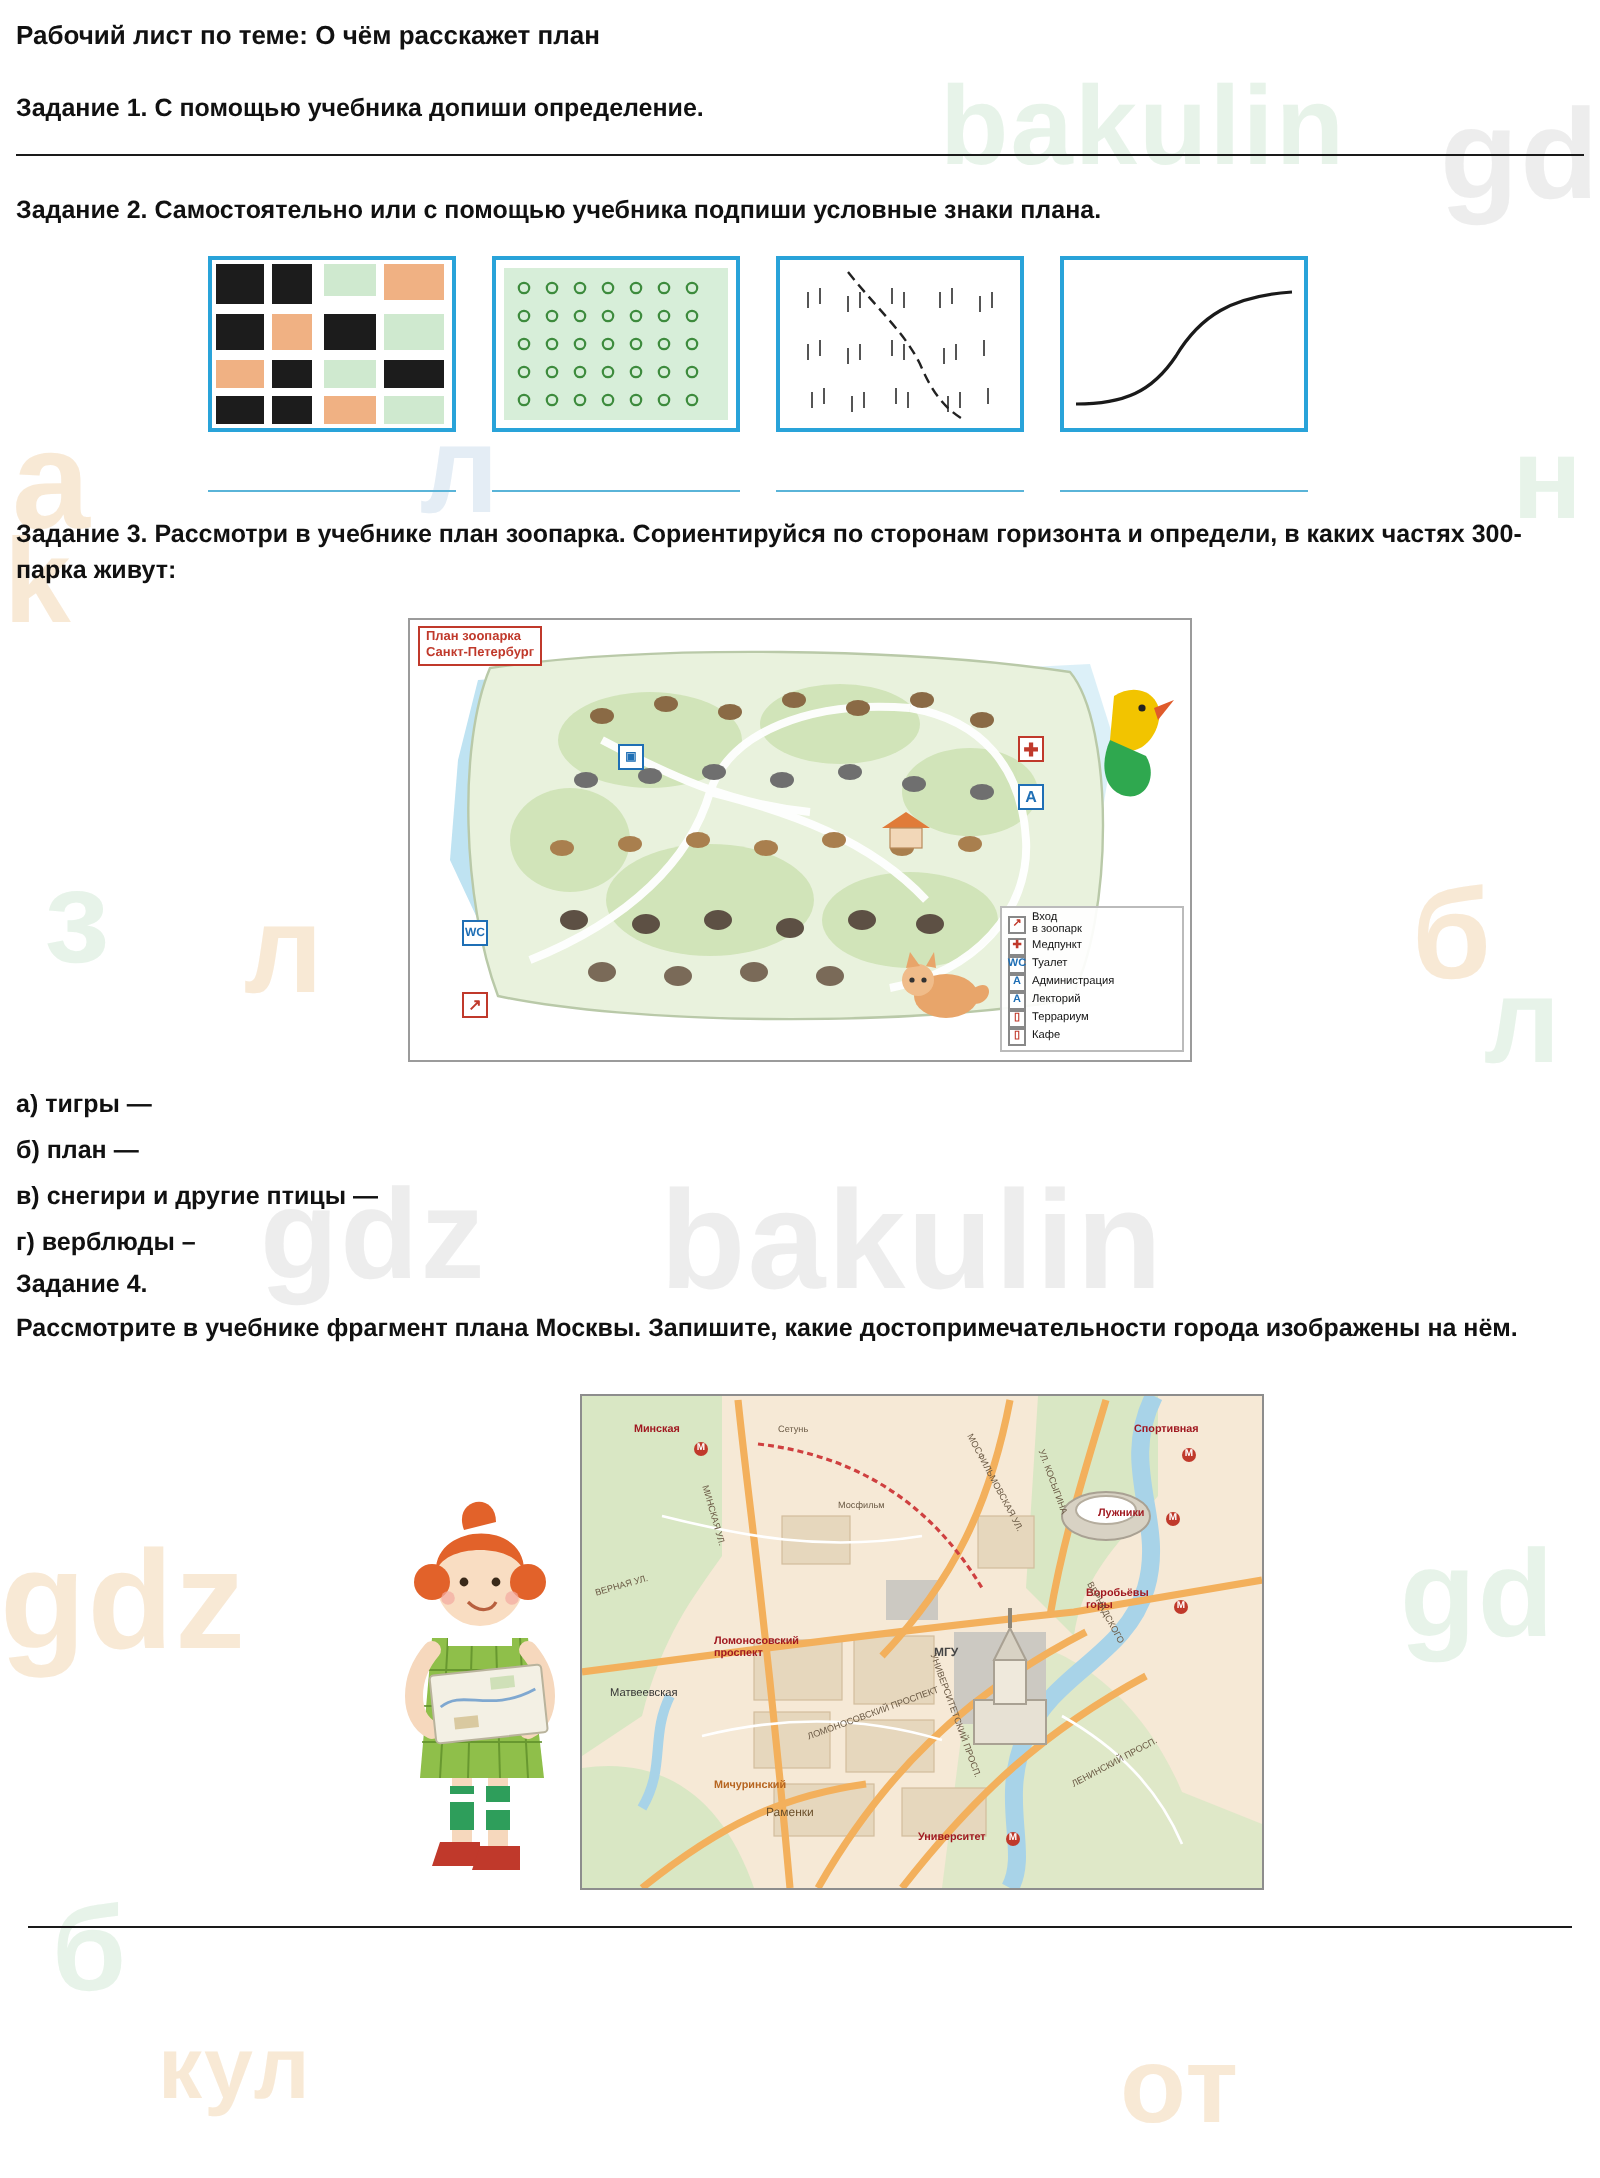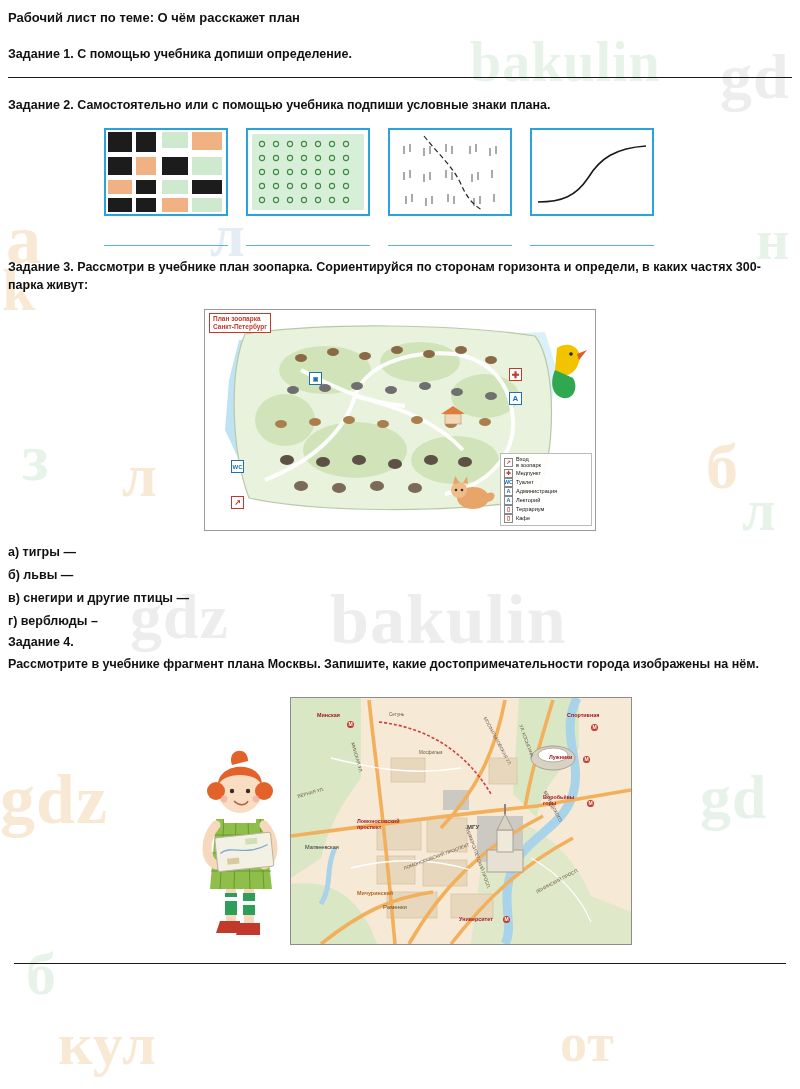--- a/index.html
+++ b/index.html
@@ -18,21 +18,21 @@
   
   .watermark-layer {
     position: absolute;
     inset: 0;
     pointer-events: none;
     z-index: 0;
     overflow: hidden;
   }
   .wm {
     position: absolute;
-    font-family: Liberation Serif, serif;
+    font-family: Liberation Sans, sans-serif;
     font-weight: bold;
     color: #dff0e2;
     opacity: .75;
     white-space: nowrap;
     letter-spacing: 1px;
   }
   .wm.orange { color: #f6e2c8; }
   .wm.blue   { color: #dbe7f2; }
   .wm.grey   { color: #e8e8e8; }
 
@@ -225,21 +225,21 @@
     <div class="wm green" style="left: 22px; top: 420px; font-size: 66px;">з</div>
     <div class="wm orange" style="left: 122px; top: 440px; font-size: 62px;">л</div>
     <div class="wm orange" style="left: 706px; top: 430px; font-size: 64px;">б</div>
     <div class="wm green" style="left: 742px; top: 476px; font-size: 60px;">л</div>
     <div class="wm grey" style="left: 130px; top: 580px; font-size: 64px;">gdz</div>
     <div class="wm grey" style="left: 330px; top: 580px; font-size: 70px;">bakulin</div>
     <div class="wm orange" style="left: 430px; top: 742px; font-size: 34px;">bakulin</div>
     <div class="wm orange" style="left: 0px; top: 760px; font-size: 70px;">gdz</div>
     <div class="wm green" style="left: 700px; top: 762px; font-size: 62px;">gd</div>
     <div class="wm green" style="left: 26px; top: 940px; font-size: 60px;">б</div>
-    <div class="wm orange" style="left: 58px; top: 1010px; font-size: 60px;">кул</div>
+    <div class="wm orange" style="left: 79px; top: 1010px; font-size: 44px;">кул</div>
     <div class="wm orange" style="left: 560px; top: 1012px; font-size: 54px;">от</div>
   </div>
 
 <div class="content">
 
   <div class="doc-title">Рабочий лист по теме: О чём расскажет план</div>
 
   <div class="task">Задание 1. С помощью учебника допиши определение.</div>
 
   <div class="fill-line"></div>
@@ -481,21 +481,21 @@
           <div class="lg-row">
             <span class="lg-ico">▯</span>
             <span style="white-space: pre-line; line-height: 1.1;">Кафе</span>
           </div>
         </div>
     </div>
   </div>
 
   <div class="answers-list">
     <div>а) тигры —</div>
-    <div>б) львы —</div>
+    <div>б) план —</div>
     <div>в) снегири и другие птицы —</div>
     <div>г) верблюды –</div>
   </div>
 
   <div class="task" style="margin-bottom:4px;">Задание 4.</div>
   <div class="task" style="margin-top:0;">Рассмотрите в учебнике фрагмент плана Москвы. Запишите, какие достопримечательности города изображены на нём.</div>
 
   <div class="moscow-wrap">
 
     <svg class="girl" viewBox="0 0 110 218">

